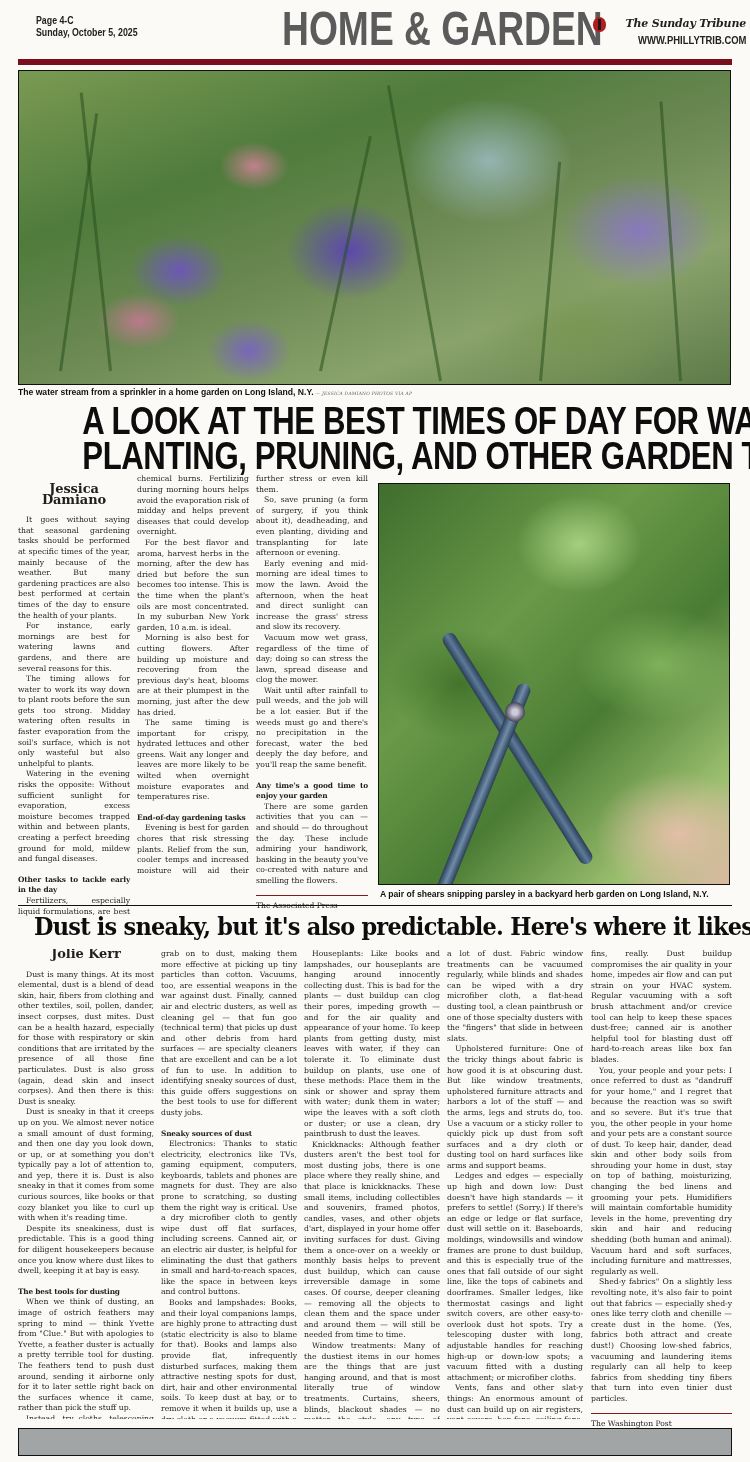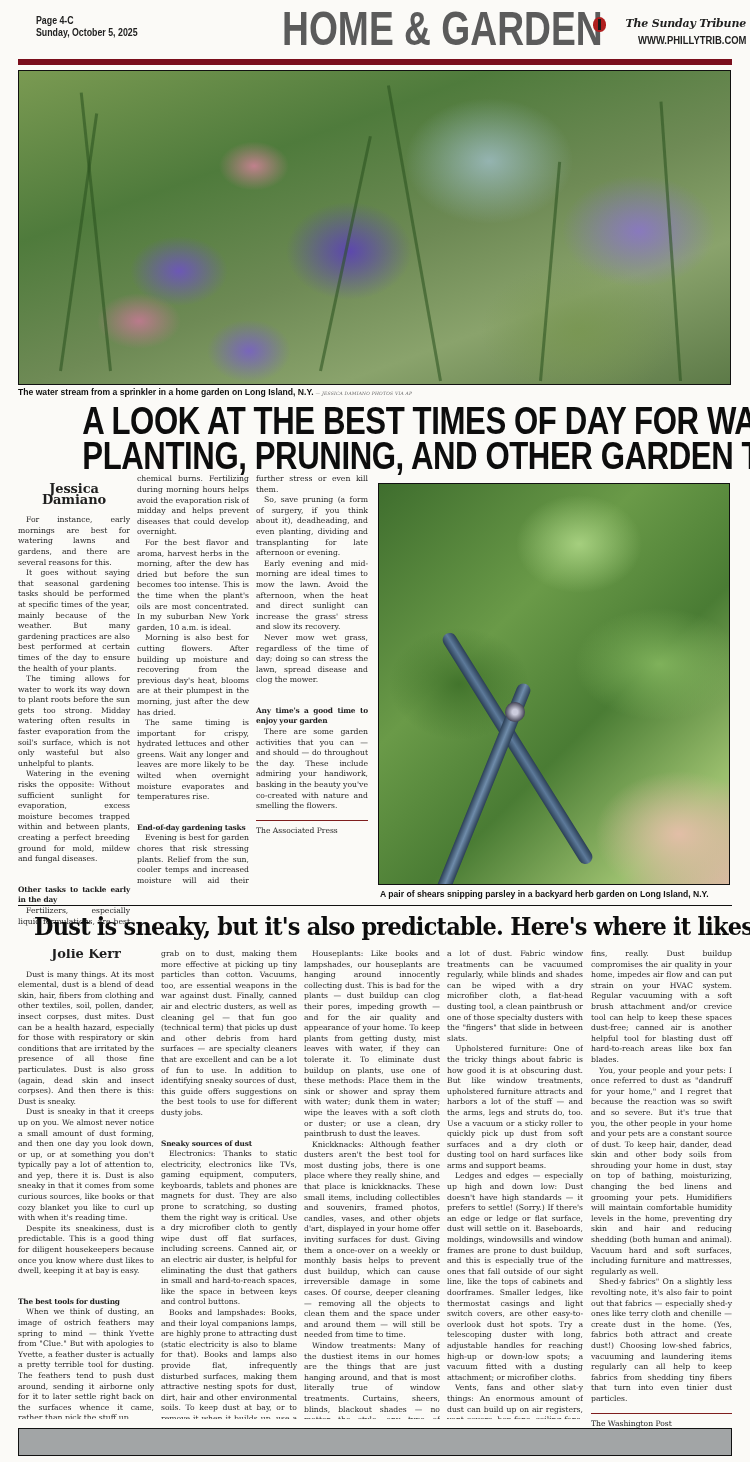--- a/index.html
+++ b/index.html
@@ -32,21 +32,21 @@
   .photo-top .stem { position: absolute; width: 3px; background: rgba(40,80,30,0.55); transform-origin: bottom; }
   .caption { position: absolute; font-family: "Liberation Sans", sans-serif; font-weight: bold; font-size: 8.6px; color: #111; }
   .caption .credit { font-family: "DejaVu Serif", serif; font-weight: normal; font-style: italic; font-size: 4.5px; color: #666; letter-spacing: 0.2px; margin-left: 2px; }
 
   .headline1 { position: absolute; left: 18px; top: 404px; width: 714px; text-align: center; font-family: "Liberation Sans", sans-serif; font-weight: bold; font-size: 38px; line-height: 35px; color: #0d0d0d; letter-spacing: -0.5px; transform: scaleX(0.82); transform-origin: center top; }
   .headline1 .line { display: block; white-space: nowrap; }
 
   .col { position: absolute; font-size: 7.7px; line-height: 10.6px; text-align: justify; color: #1f1f1f; }
   .col p { text-indent: 8px; }
   .col p.noind { text-indent: 0; }
-  .col .sub { font-weight: bold; font-size: 7.4px; line-height: 10.6px; margin-top: 20px; text-indent: 0; font-family: "DejaVu Serif", serif; letter-spacing: -0.2px; }
+  .col .sub { font-weight: bold; font-size: 7.4px; line-height: 10.6px; margin-top: 10px; text-indent: 0; font-family: "DejaVu Serif", serif; letter-spacing: -0.2px; }
   .byline { font-weight: bold; font-size: 13px; text-align: center; margin-bottom: 10px; letter-spacing: -0.1px; }
   .source-line { border-top: 1px solid #7f1d1d; margin-top: 8px; padding-top: 5px; font-size: 7.6px; text-align: left; text-indent: 0 !important; }
 
   .photo-side { position: absolute; left: 378px; top: 483px; width: 352px; height: 402px; border: 1px solid #111; overflow: hidden;
     background:
       radial-gradient(ellipse 120px 90px at 300px 350px, rgba(230,190,170,0.95), transparent 70%),
       radial-gradient(ellipse 90px 70px at 200px 60px, rgba(180,220,140,0.8), transparent 70%),
       radial-gradient(ellipse 100px 80px at 80px 200px, rgba(60,110,40,0.85), transparent 70%),
       radial-gradient(ellipse 120px 80px at 280px 180px, rgba(140,190,100,0.8), transparent 70%),
       linear-gradient(135deg, #3f6e2e 0%, #6a9a48 35%, #4a7c34 60%, #9bbf6e 85%, #d9b9a2 100%);
@@ -92,42 +92,43 @@
   <span>The water stream from a sprinkler in a home garden on Long Island, N.Y.</span><span class="credit">— JESSICA DAMIANO PHOTOS VIA AP</span>
 </div>
 
 <h1 class="headline1">
   <span class="line">A LOOK AT THE BEST TIMES OF DAY FOR WATERING,</span>
   <span class="line">PLANTING, PRUNING, AND OTHER GARDEN TASKS</span>
 </h1>
 
 <div class="col" style="left:18px;top:484px;width:112px;">
   <div class="byline">Jessica Damiano</div>
+  <p>It goes without saying that seasonal gardening tasks should be performed at specific times of the year, mainly because of the weather. But many gardening practices are also best performed at certain times of the day to ensure the health of your plants.</p>
   <p>For instance, early mornings are best for watering lawns and gardens, and there are several reasons for this.</p>
-  <p>It goes without saying that seasonal gardening tasks should be performed at specific times of the year, mainly because of the weather. But many gardening practices are also best performed at certain times of the day to ensure the health of your plants.</p>
   <p>The timing allows for water to work its way down to plant roots before the sun gets too strong. Midday watering often results in faster evaporation from the soil's surface, which is not only wasteful but also unhelpful to plants.</p>
   <p>Watering in the evening risks the opposite: Without sufficient sunlight for evaporation, excess moisture becomes trapped within and between plants, creating a perfect breeding ground for mold, mildew and fungal diseases.</p>
   <div class="sub">Other tasks to tackle early in the day</div>
   <p style="height:22px;overflow:hidden;">Fertilizers, especially liquid formulations, are best applied in the morning, too, as they should be watered in to ensure deep distribution and avoid chemical burns. Fertilizing during morning hours helps avoid the evaporation risk of midday and helps prevent diseases that could develop overnight.</p>
 </div>
 <div class="col" style="left:137px;top:474px;width:112px;height:425px;overflow:hidden;">
   <p class="noind" style="height:64px;overflow:hidden;display:flex;flex-direction:column;justify-content:flex-end;">
       <span>Fertilizers, especially liquid formulations, are best applied in the morning, too, as they should be watered in to ensure deep distribution and avoid chemical burns. Fertilizing during morning hours helps avoid the evaporation risk of midday and helps prevent diseases that could develop overnight.</span>
     </p>
   <p>For the best flavor and aroma, harvest herbs in the morning, after the dew has dried but before the sun becomes too intense. This is the time when the plant's oils are most concentrated. In my suburban New York garden, 10 a.m. is ideal.</p>
   <p>Morning is also best for cutting flowers. After building up moisture and recovering from the previous day's heat, blooms are at their plumpest in the morning, just after the dew has dried.</p>
   <p>The same timing is important for crispy, hydrated lettuces and other greens. Wait any longer and leaves are more likely to be wilted when overnight moisture evaporates and temperatures rise.</p>
   <div class="sub">End-of-day gardening tasks</div>
   <p style="height:54px;overflow:hidden;">Evening is best for garden chores that risk stressing plants. Relief from the sun, cooler temps and increased moisture will aid their recovery, whereas the blazing afternoon heat would further stress or even kill them.</p>
 </div>
 <div class="col" style="left:256px;top:474px;width:112px;">
   <p class="noind">further stress or even kill them.</p>
   <p>So, save pruning (a form of surgery, if you think about it), deadheading, and even planting, dividing and transplanting for late afternoon or evening.</p>
   <p>Early evening and mid-morning are ideal times to mow the lawn. Avoid the afternoon, when the heat and direct sunlight can increase the grass' stress and slow its recovery.</p>
-  <p>Never mow wet grass, regardless of the time of day; doing so can stress the lawn, spread disease and clog the mower.</p>
+  <p>Vacuum mow wet grass, regardless of the time of day; doing so can stress the lawn, spread disease and clog the mower.</p>
+  <p>Wait until after rainfall to pull weeds, and the job will be a lot easier. But if the weeds must go and there's no precipitation in the forecast, water the bed deeply the day before, and you'll reap the same benefit.</p>
   <div class="sub">Any time's a good time to enjoy your garden</div>
   <p>There are some garden activities that you can — and should — do throughout the day. These include admiring your handiwork, basking in the beauty you've co-created with nature and smelling the flowers.</p>
   <div class="source-line">The  Associated Press</div>
 </div>
 
 <div class="photo-side">
   <div class="shears-a"></div>
   <div class="shears-b"></div>
   <div class="pivot"></div>
 </div>

